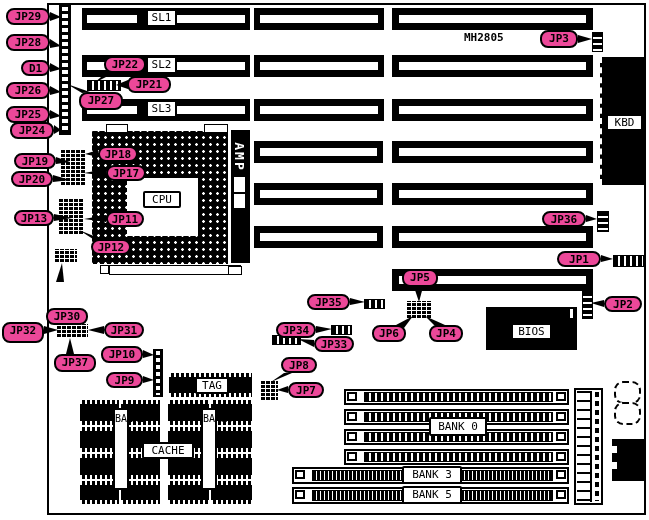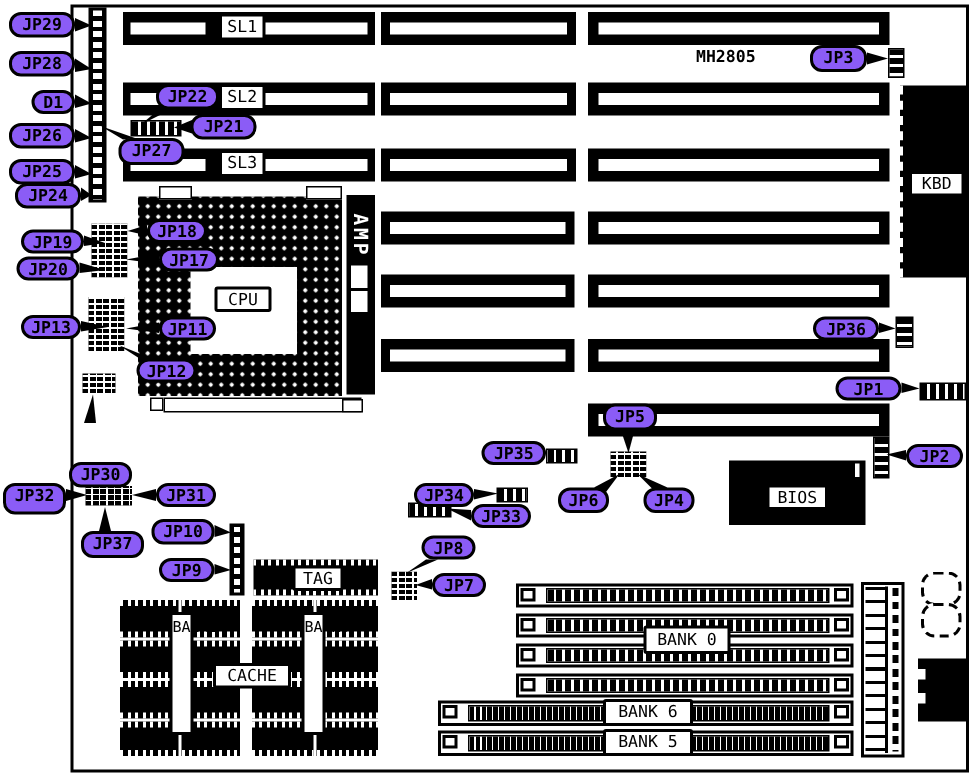--- a/index.html
+++ b/index.html
@@ -1,19 +1,19 @@
 <!DOCTYPE html>
 <html><head>
 <meta charset="utf-8">
 <style>
   html,body{margin:0;padding:0;background:#fff;}
   #stage{position:relative;width:649px;height:520px;background:#fff;overflow:hidden;
          font-family:"DejaVu Sans Mono","Liberation Mono",monospace;color:#000;}
   .outline{position:absolute;border:2px solid #000;box-sizing:border-box;z-index:5;background:transparent;}
-  .callout{position:absolute;background:#8b5cf6;border:2px solid #000;border-radius:8px;
+  .callout{position:absolute;background:#ec4899;border:2px solid #000;border-radius:8px;
            font-weight:bold;font-size:11px;line-height:13px;text-align:center;
            z-index:30;box-sizing:border-box;padding:0 3px;white-space:nowrap;}
   .clabel{position:absolute;background:#fff;border:2px solid #000;border-radius:2px;
           font-weight:normal;font-size:11px;line-height:13px;text-align:center;
           z-index:20;box-sizing:border-box;white-space:nowrap;}
   .slot{position:absolute;background:#000;z-index:10;}
   .slot .st{position:absolute;top:7px;height:8px;background:#fff;}
   .pinblock{position:absolute;background-color:#000;z-index:12;
     background-image:repeating-linear-gradient(0deg,rgba(0,0,0,0) 0 3px,#fff 3px 4px),
                      repeating-linear-gradient(90deg,rgba(0,0,0,0) 0 4px,#fff 4px 5px);}
@@ -214,21 +214,21 @@
       <div class="simmbar fine"></div>
       <div class="clip" style="right:1px;"></div>
     </div>
   <div class="simm" style="left:292px;top:487px;width:277px;height:17px;">
     <div class="clip" style="left:1px;"></div>
       <div class="simmbar fine"></div>
       <div class="clip" style="right:1px;"></div>
     </div>
 
   <div class="clabel" style="left:429px;top:417px;width:58px;height:19px;line-height:15px;"><span>BANK 0</span></div>
-  <div class="clabel" style="left:402px;top:466px;width:60px;height:18px;line-height:14px;"><span>BANK 6</span></div>
+  <div class="clabel" style="left:402px;top:466px;width:60px;height:18px;line-height:14px;"><span>BANK 3</span></div>
   <div class="clabel" style="left:402px;top:486px;width:60px;height:18px;line-height:14px;"><span>BANK 5</span></div>
 
   <div class="pwr" style="left:574px;top:388px;width:29px;height:117px;">
     <div class="pwrcells"></div>
     <div class="pwrpins"></div>
   </div>
   <div class="batt" style="left:614px;top:381px;width:27px;height:23px;"></div>
   <div class="batt" style="left:614px;top:402px;width:27px;height:23px;"></div>
   <div class="din" style="left:612px;top:439px;width:34px;height:42px;">
     <div class="wrect" style="left:0;top:7px;width:5px;height:7px;"></div>
@@ -291,21 +291,21 @@
   <div class="callout" style="left:106px;top:211px;width:38px;height:16px;"><span>JP11</span></div>
   <div class="callout" style="left:91px;top:239px;width:40px;height:16px;"><span>JP12</span></div>
   <div class="callout" style="left:46px;top:280px;width:42px;height:17px;margin-top:28px;"><span>JP30</span></div>
   <div class="callout" style="left:540px;top:30px;width:38px;height:18px;"><span>JP3</span></div>
   <div class="callout" style="left:542px;top:211px;width:44px;height:16px;"><span>JP36</span></div>
   <div class="callout" style="left:557px;top:251px;width:44px;height:16px;"><span>JP1</span></div>
   <div class="callout" style="left:604px;top:296px;width:38px;height:16px;"><span>JP2</span></div>
   <div class="callout" style="left:402px;top:269px;width:36px;height:18px;"><span>JP5</span></div>
   <div class="callout" style="left:372px;top:325px;width:34px;height:17px;"><span>JP6</span></div>
   <div class="callout" style="left:429px;top:325px;width:34px;height:17px;"><span>JP4</span></div>
-  <div class="callout" style="left:307px;top:294px;width:43px;height:16px;margin-left:14px;"><span>JP35</span></div>
+  <div class="callout" style="left:307px;top:294px;width:43px;height:16px;"><span>JP35</span></div>
   <div class="callout" style="left:276px;top:322px;width:40px;height:16px;"><span>JP34</span></div>
   <div class="callout" style="left:314px;top:336px;width:40px;height:16px;"><span>JP33</span></div>
   <div class="callout" style="left:281px;top:357px;width:36px;height:16px;"><span>JP8</span></div>
   <div class="callout" style="left:288px;top:382px;width:36px;height:16px;"><span>JP7</span></div>
   <div class="callout" style="left:2px;top:322px;width:42px;height:21px;"><span>JP32</span></div>
   <div class="callout" style="left:104px;top:322px;width:40px;height:16px;"><span>JP31</span></div>
   <div class="callout" style="left:54px;top:354px;width:42px;height:18px;"><span>JP37</span></div>
   <div class="callout" style="left:101px;top:346px;width:42px;height:17px;"><span>JP10</span></div>
   <div class="callout" style="left:106px;top:372px;width:37px;height:16px;"><span>JP9</span></div>
 

